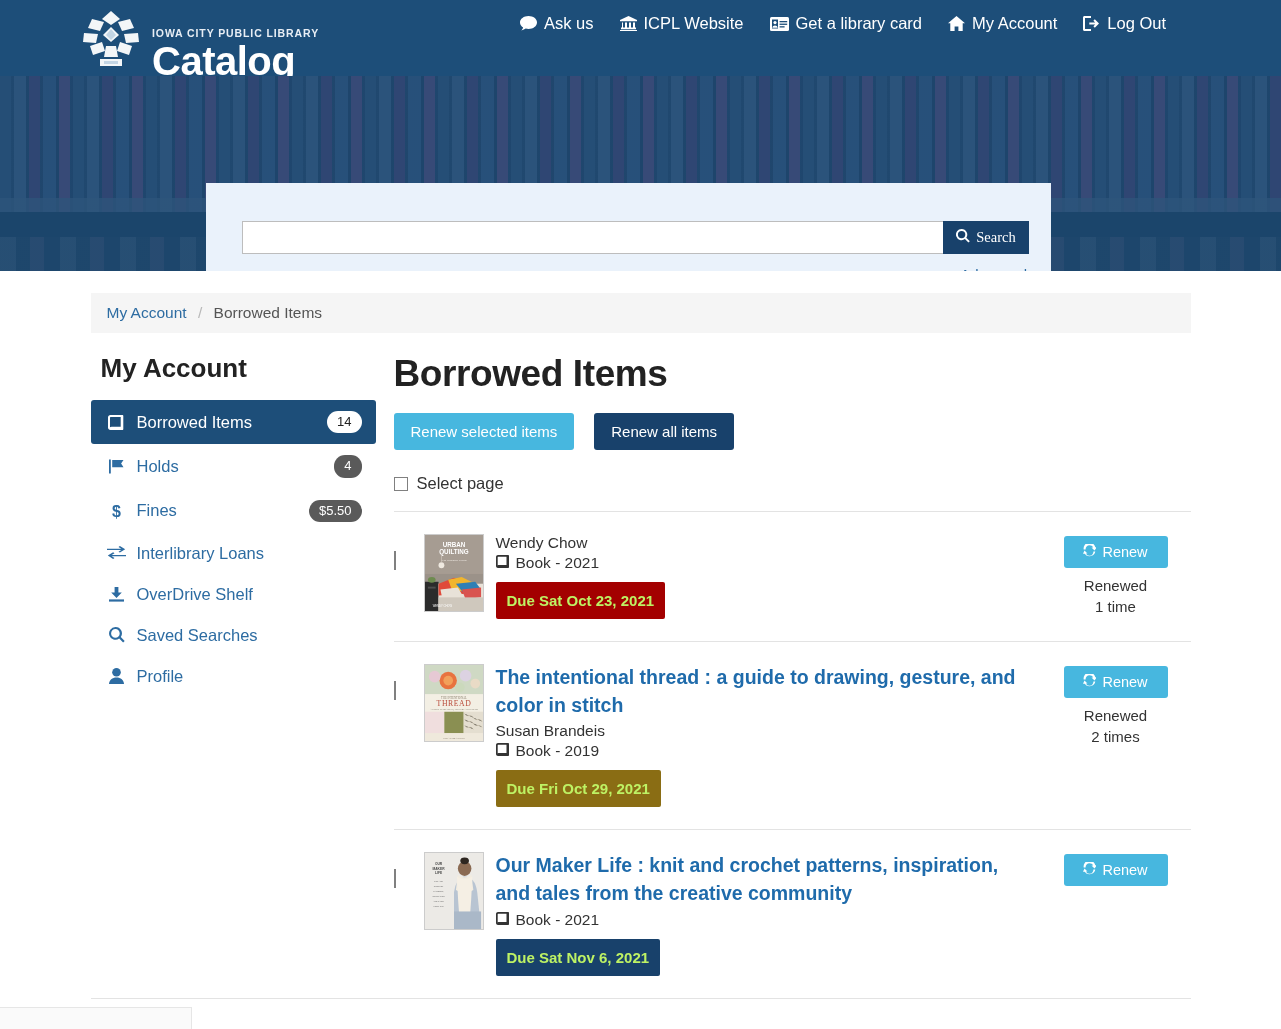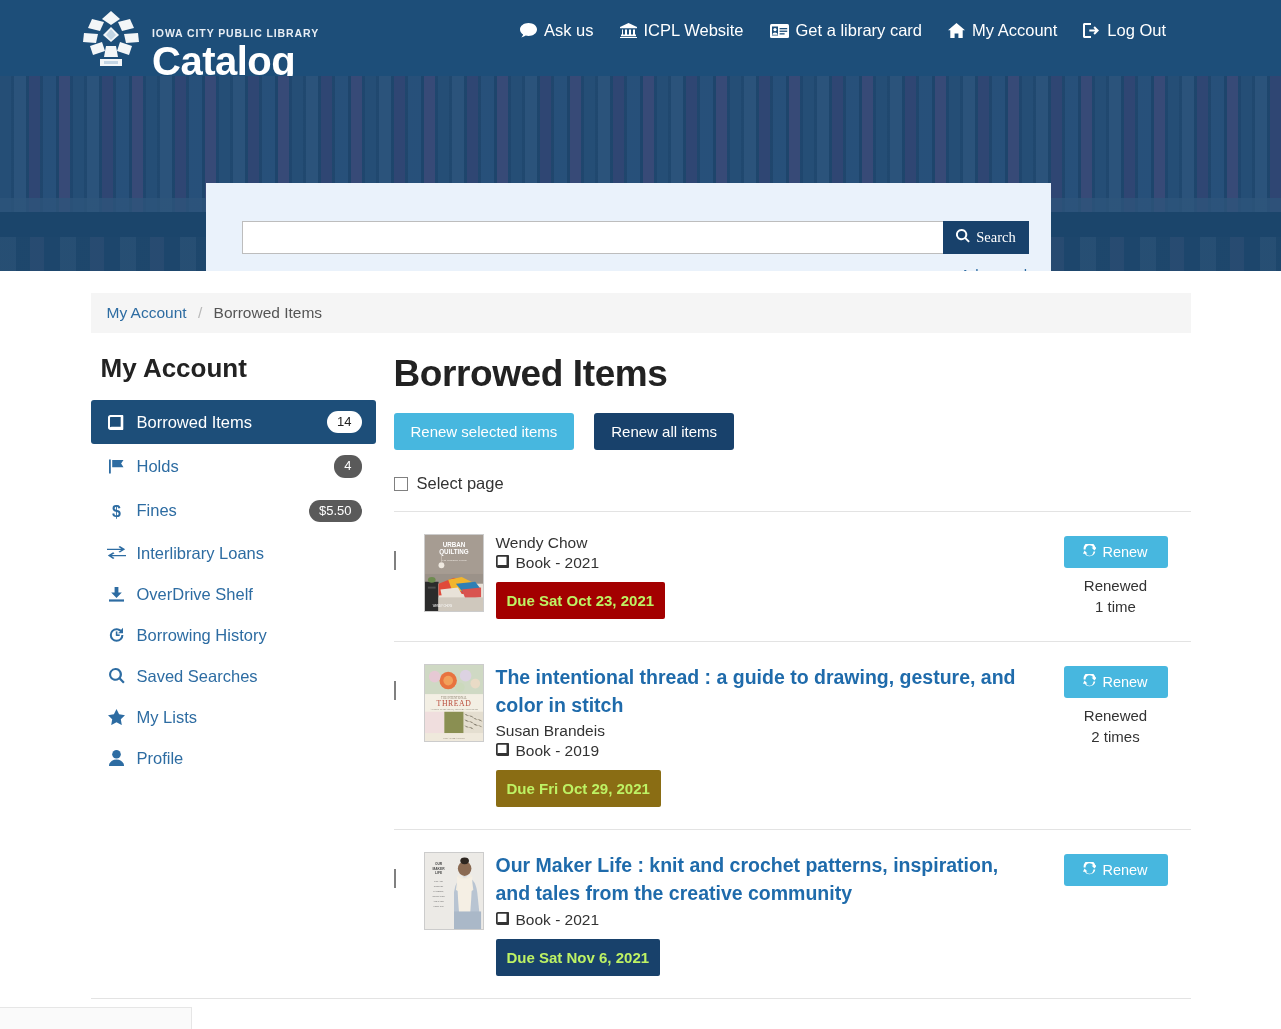--- a/index.html
+++ b/index.html
@@ -45,21 +45,21 @@
     color: #ffffff;
     font-size: 40px;
     font-weight: bold;
     letter-spacing: -0.5px;
     line-height: 0.95;
   }
 
   .topnav {
     position: absolute;
     left: 520px;
-    top: 21px;
+    top: 14px;
     display: flex;
     align-items: center;
     gap: 26px;
   }
   .topnav a {
     color: #ffffff;
     text-decoration: none;
     font-size: 16.5px;
     display: inline-flex;
     align-items: center;
@@ -523,54 +523,32 @@
         <span class="s-ico">
           <svg width="17" height="15" viewBox="0 0 17 15">
                 <path fill="#2d6ca2" d="M6.6 0h3.8v5.4h3.4L8.5 11 3.2 5.4h3.4z"></path>
                 <rect x="1" y="12.4" width="15" height="2.2" fill="#2d6ca2"></rect>
               </svg>
         </span>
         <span class="s-label">OverDrive Shelf</span>
       </a>
         </li>
 
-      <li>
-          <a class="side-item" href="#">
-        <span class="s-ico">
-          <svg width="17" height="16" viewBox="0 0 17 16">
-                <path fill="#2d6ca2" d="M8.6 1.2a6.8 6.8 0 1 0 6.8 6.8h-2a4.8 4.8 0 1 1-4.8-4.8c1.4 0 2.6.6 3.5 1.5L9.6 6.2H15V.8l-1.9 1.9A6.8 6.8 0 0 0 8.6 1.2z"></path>
-                <rect x="7.8" y="4.4" width="1.6" height="4.4" fill="#2d6ca2"></rect>
-                <rect x="8.4" y="7.4" width="3.3" height="1.6" fill="#2d6ca2"></rect>
-              </svg>
-        </span>
-        <span class="s-label">Borrowing History</span>
-      </a>
-        </li>
 
       <li>
           <a class="side-item" href="#">
         <span class="s-ico">
           <svg width="16" height="16" viewBox="0 0 16 16">
                 <path fill="#2d6ca2" d="M6.4 0a6.4 6.4 0 1 0 3.8 11.6l3.9 3.9 1.6-1.6-3.9-3.9A6.4 6.4 0 0 0 6.4 0zm0 2.1a4.3 4.3 0 1 1 0 8.6 4.3 4.3 0 0 1 0-8.6z"></path>
               </svg>
         </span>
         <span class="s-label">Saved Searches</span>
       </a>
         </li>
 
-      <li>
-          <a class="side-item" href="#">
-        <span class="s-ico">
-          <svg width="17" height="16" viewBox="0 0 17 16">
-                <path fill="#2d6ca2" d="m8.5 0 2.6 5.3 5.9.9-4.2 4.1 1 5.8-5.3-2.8-5.3 2.8 1-5.8L0 6.2l5.9-.9z"></path>
-              </svg>
-        </span>
-        <span class="s-label">My Lists</span>
-      </a>
-        </li>
 
       <li>
           <a class="side-item" href="#">
         <span class="s-ico">
           <svg width="15" height="16" viewBox="0 0 15 16">
                 <circle cx="7.5" cy="4.3" r="4.3" fill="#2d6ca2"></circle>
                 <path fill="#2d6ca2" d="M7.5 9.4c-4.1 0-7.5 2.6-7.5 6.6h15c0-4-3.4-6.6-7.5-6.6z"></path>
               </svg>
         </span>
         <span class="s-label">Profile</span>

